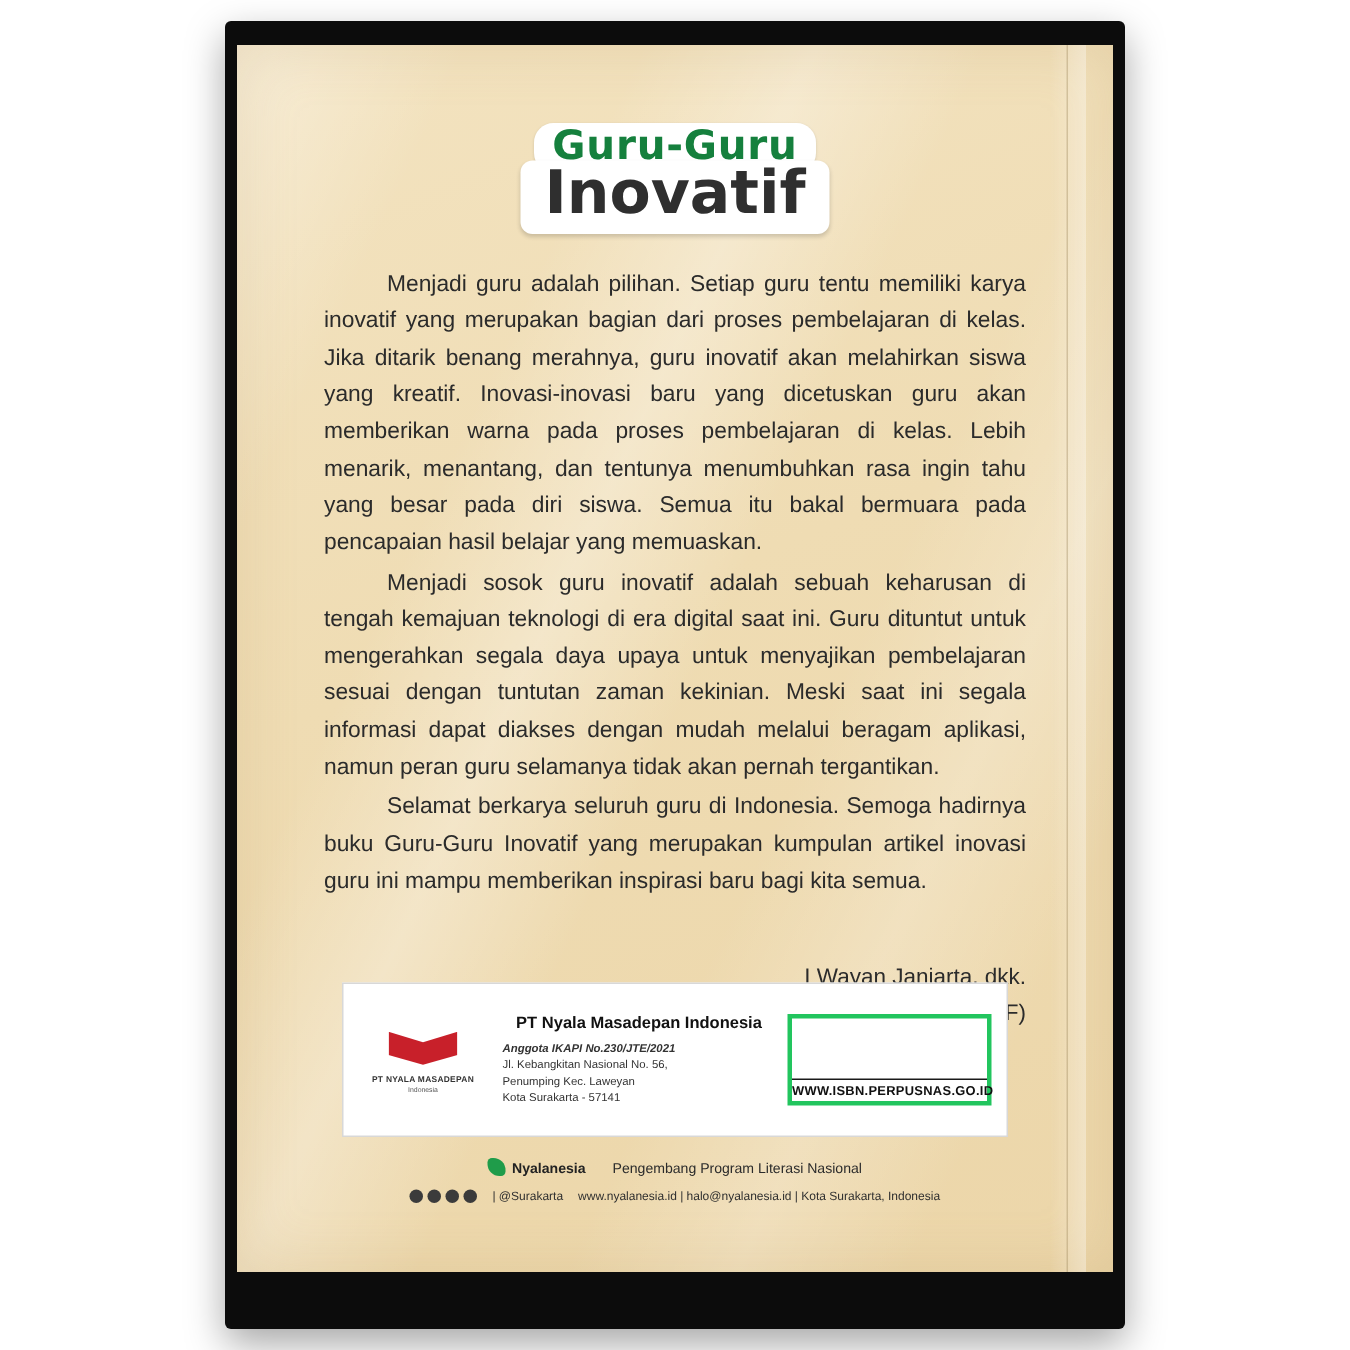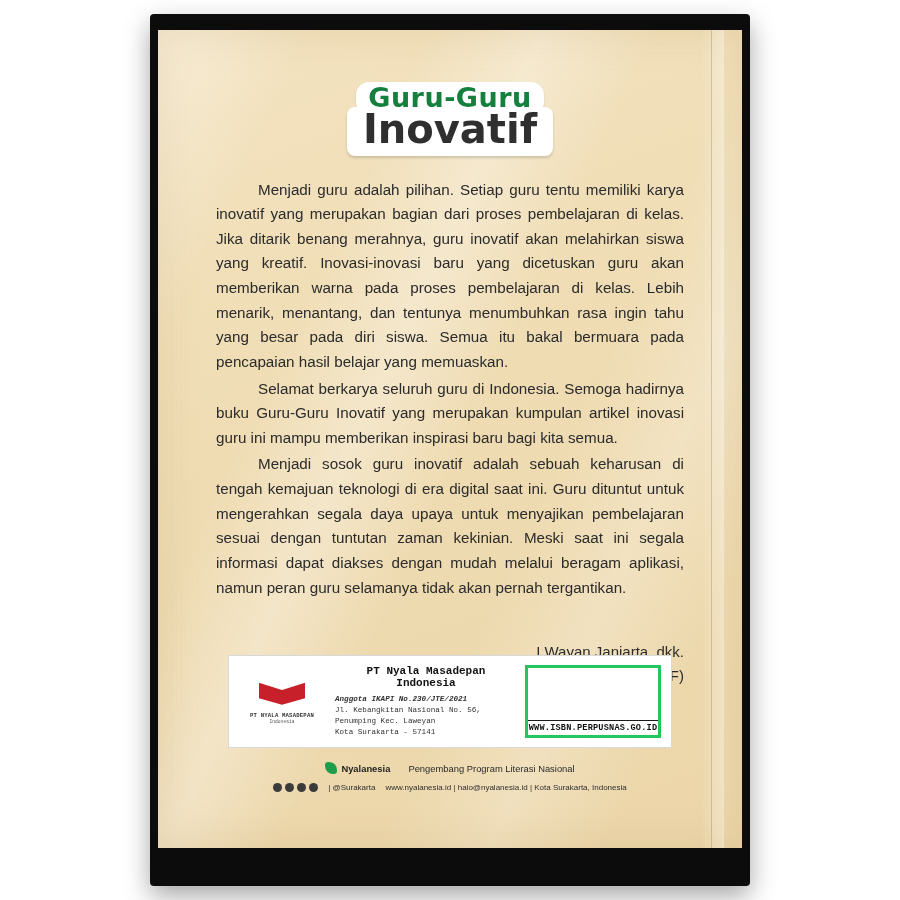--- a/index.html
+++ b/index.html
@@ -134,24 +134,23 @@
     left: 70px;
     top: 625px;
     width: 444px;
   }
 
   .isbn-card {
     background: #ffffff;
     border: 1px solid #d8d8d8;
     display: flex;
     align-items: stretch;
-    padding: 9px 10px;
+    padding: 20px 10px;
     box-sizing: border-box;
     min-height: 86px;
-    font-family: Liberation Mono, monospace;
   }
 
   .pub-logo {
     width: 92px;
     display: flex;
     flex-direction: column;
     align-items: center;
     justify-content: center;
     padding-right: 6px;
     box-sizing: border-box;
@@ -293,22 +292,22 @@
 
     <div class="content">
 
       <div class="logo-wrap">
         <div class="logo-top">Guru-Guru</div><br>
         <div class="logo-bottom">Inovatif</div>
       </div>
 
       <div class="blurb">
         <p>Menjadi guru adalah pilihan. Setiap guru tentu memiliki karya inovatif yang merupakan bagian dari proses pembelajaran di kelas. Jika ditarik benang merahnya, guru inovatif akan melahirkan siswa yang kreatif. Inovasi-inovasi baru yang dicetuskan guru akan memberikan warna pada proses pembelajaran di kelas. Lebih menarik, menantang, dan tentunya menumbuhkan rasa ingin tahu yang besar pada diri siswa. Semua itu bakal bermuara pada pencapaian hasil belajar yang memuaskan.</p>
+        <p>Menjadi sosok guru inovatif adalah sebuah keharusan di tengah kemajuan teknologi di era digital saat ini. Guru dituntut untuk mengerahkan segala daya upaya untuk menyajikan pembelajaran sesuai dengan tuntutan zaman kekinian. Meski saat ini segala informasi dapat diakses dengan mudah melalui beragam aplikasi, namun peran guru selamanya tidak akan pernah tergantikan.</p>
         <p>Selamat berkarya seluruh guru di Indonesia. Semoga hadirnya buku Guru-Guru Inovatif yang merupakan kumpulan artikel inovasi guru ini mampu memberikan inspirasi baru bagi kita semua.</p>
-        <p>Menjadi sosok guru inovatif adalah sebuah keharusan di tengah kemajuan teknologi di era digital saat ini. Guru dituntut untuk mengerahkan segala daya upaya untuk menyajikan pembelajaran sesuai dengan tuntutan zaman kekinian. Meski saat ini segala informasi dapat diakses dengan mudah melalui beragam aplikasi, namun peran guru selamanya tidak akan pernah tergantikan.</p>
       </div>
 
       <div class="byline">
         <div>I Wayan Janiarta, dkk.</div>
         <div>(Penulis Buku Antologi GURU-GURU INOVATIF)</div>
       </div>
 
     </div>
 
     <div class="isbn-area">

